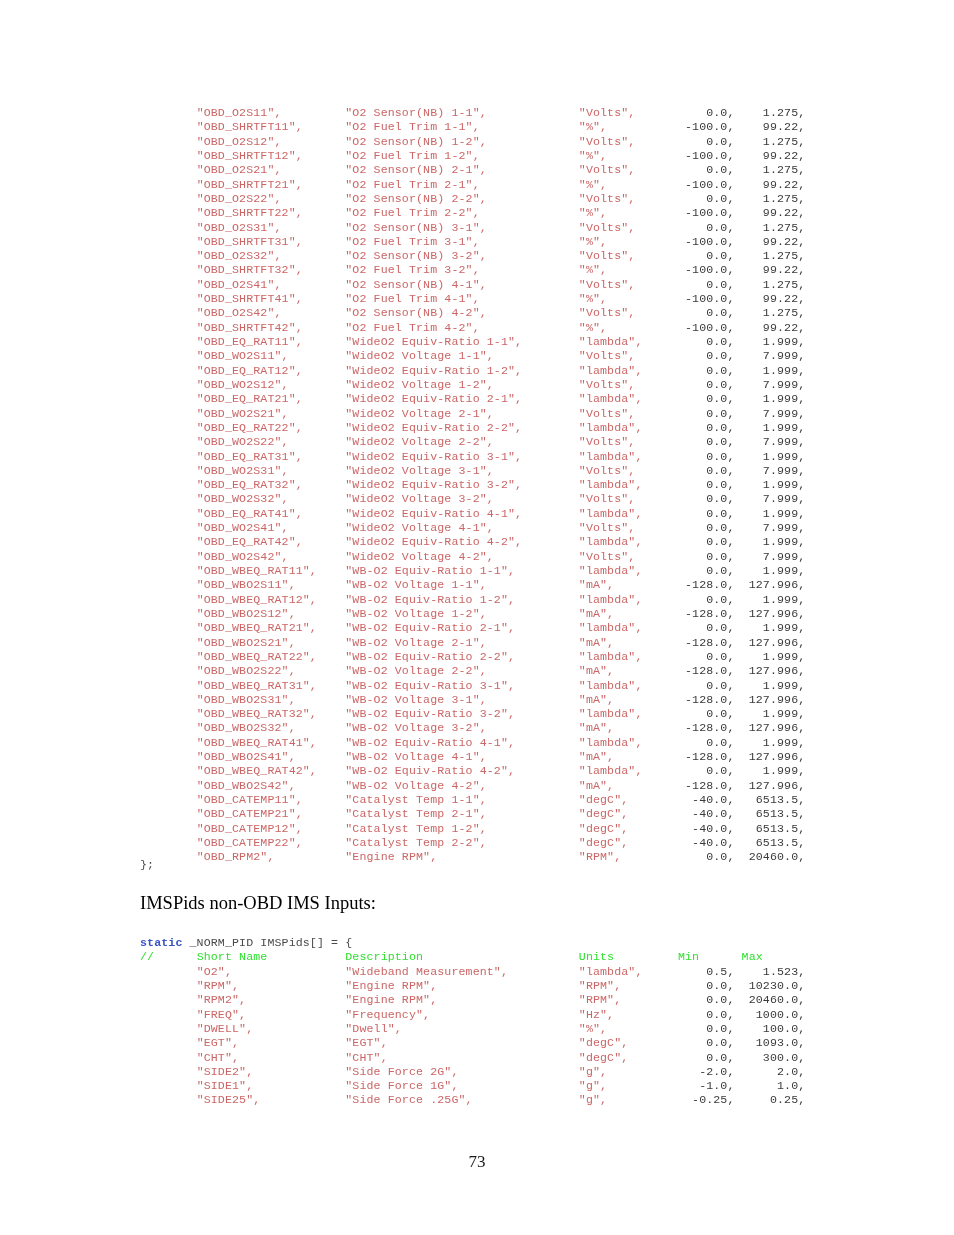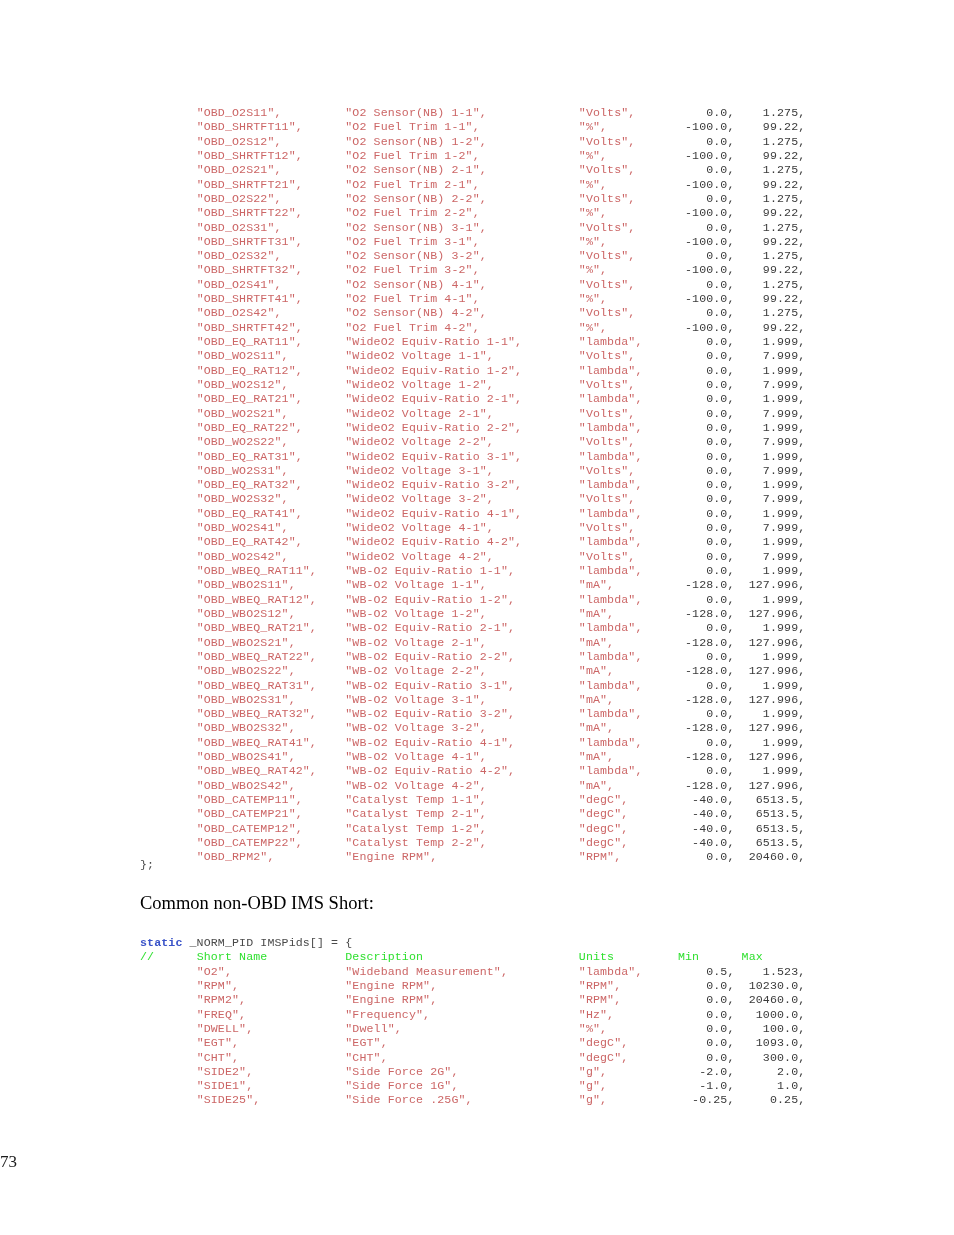--- a/index.html
+++ b/index.html
@@ -60,34 +60,34 @@
     color: #000000;
     white-space: nowrap;
   }
 
   
   .page-number {
     position: absolute;
     left: 0;
     top: 1152px;
     width: 954px;
-    text-align: left;
+    text-align: center;
     font-family: "Liberation Serif", "DejaVu Serif", serif;
     font-size: 17px;
     color: #1a1a1a;
   }
 </style>
 </head>
 <body>
 
 <div id="page">
 
   <div class="code-block" id="listing-obd"><span class="ln"><span class="s-pln">        </span><span class="s-str">"OBD_O2S11",         </span><span class="s-str">"O2 Sensor(NB) 1-1",             </span><span class="s-str">"Volts",      </span><span class="s-num">    0.0, </span><span class="s-num">   1.275,</span></span><span class="ln"><span class="s-pln">        </span><span class="s-str">"OBD_SHRTFT11",      </span><span class="s-str">"O2 Fuel Trim 1-1",              </span><span class="s-str">"%",          </span><span class="s-num"> -100.0, </span><span class="s-num">   99.22,</span></span><span class="ln"><span class="s-pln">        </span><span class="s-str">"OBD_O2S12",         </span><span class="s-str">"O2 Sensor(NB) 1-2",             </span><span class="s-str">"Volts",      </span><span class="s-num">    0.0, </span><span class="s-num">   1.275,</span></span><span class="ln"><span class="s-pln">        </span><span class="s-str">"OBD_SHRTFT12",      </span><span class="s-str">"O2 Fuel Trim 1-2",              </span><span class="s-str">"%",          </span><span class="s-num"> -100.0, </span><span class="s-num">   99.22,</span></span><span class="ln"><span class="s-pln">        </span><span class="s-str">"OBD_O2S21",         </span><span class="s-str">"O2 Sensor(NB) 2-1",             </span><span class="s-str">"Volts",      </span><span class="s-num">    0.0, </span><span class="s-num">   1.275,</span></span><span class="ln"><span class="s-pln">        </span><span class="s-str">"OBD_SHRTFT21",      </span><span class="s-str">"O2 Fuel Trim 2-1",              </span><span class="s-str">"%",          </span><span class="s-num"> -100.0, </span><span class="s-num">   99.22,</span></span><span class="ln"><span class="s-pln">        </span><span class="s-str">"OBD_O2S22",         </span><span class="s-str">"O2 Sensor(NB) 2-2",             </span><span class="s-str">"Volts",      </span><span class="s-num">    0.0, </span><span class="s-num">   1.275,</span></span><span class="ln"><span class="s-pln">        </span><span class="s-str">"OBD_SHRTFT22",      </span><span class="s-str">"O2 Fuel Trim 2-2",              </span><span class="s-str">"%",          </span><span class="s-num"> -100.0, </span><span class="s-num">   99.22,</span></span><span class="ln"><span class="s-pln">        </span><span class="s-str">"OBD_O2S31",         </span><span class="s-str">"O2 Sensor(NB) 3-1",             </span><span class="s-str">"Volts",      </span><span class="s-num">    0.0, </span><span class="s-num">   1.275,</span></span><span class="ln"><span class="s-pln">        </span><span class="s-str">"OBD_SHRTFT31",      </span><span class="s-str">"O2 Fuel Trim 3-1",              </span><span class="s-str">"%",          </span><span class="s-num"> -100.0, </span><span class="s-num">   99.22,</span></span><span class="ln"><span class="s-pln">        </span><span class="s-str">"OBD_O2S32",         </span><span class="s-str">"O2 Sensor(NB) 3-2",             </span><span class="s-str">"Volts",      </span><span class="s-num">    0.0, </span><span class="s-num">   1.275,</span></span><span class="ln"><span class="s-pln">        </span><span class="s-str">"OBD_SHRTFT32",      </span><span class="s-str">"O2 Fuel Trim 3-2",              </span><span class="s-str">"%",          </span><span class="s-num"> -100.0, </span><span class="s-num">   99.22,</span></span><span class="ln"><span class="s-pln">        </span><span class="s-str">"OBD_O2S41",         </span><span class="s-str">"O2 Sensor(NB) 4-1",             </span><span class="s-str">"Volts",      </span><span class="s-num">    0.0, </span><span class="s-num">   1.275,</span></span><span class="ln"><span class="s-pln">        </span><span class="s-str">"OBD_SHRTFT41",      </span><span class="s-str">"O2 Fuel Trim 4-1",              </span><span class="s-str">"%",          </span><span class="s-num"> -100.0, </span><span class="s-num">   99.22,</span></span><span class="ln"><span class="s-pln">        </span><span class="s-str">"OBD_O2S42",         </span><span class="s-str">"O2 Sensor(NB) 4-2",             </span><span class="s-str">"Volts",      </span><span class="s-num">    0.0, </span><span class="s-num">   1.275,</span></span><span class="ln"><span class="s-pln">        </span><span class="s-str">"OBD_SHRTFT42",      </span><span class="s-str">"O2 Fuel Trim 4-2",              </span><span class="s-str">"%",          </span><span class="s-num"> -100.0, </span><span class="s-num">   99.22,</span></span><span class="ln"><span class="s-pln">        </span><span class="s-str">"OBD_EQ_RAT11",      </span><span class="s-str">"WideO2 Equiv-Ratio 1-1",        </span><span class="s-str">"lambda",     </span><span class="s-num">    0.0, </span><span class="s-num">   1.999,</span></span><span class="ln"><span class="s-pln">        </span><span class="s-str">"OBD_WO2S11",        </span><span class="s-str">"WideO2 Voltage 1-1",            </span><span class="s-str">"Volts",      </span><span class="s-num">    0.0, </span><span class="s-num">   7.999,</span></span><span class="ln"><span class="s-pln">        </span><span class="s-str">"OBD_EQ_RAT12",      </span><span class="s-str">"WideO2 Equiv-Ratio 1-2",        </span><span class="s-str">"lambda",     </span><span class="s-num">    0.0, </span><span class="s-num">   1.999,</span></span><span class="ln"><span class="s-pln">        </span><span class="s-str">"OBD_WO2S12",        </span><span class="s-str">"WideO2 Voltage 1-2",            </span><span class="s-str">"Volts",      </span><span class="s-num">    0.0, </span><span class="s-num">   7.999,</span></span><span class="ln"><span class="s-pln">        </span><span class="s-str">"OBD_EQ_RAT21",      </span><span class="s-str">"WideO2 Equiv-Ratio 2-1",        </span><span class="s-str">"lambda",     </span><span class="s-num">    0.0, </span><span class="s-num">   1.999,</span></span><span class="ln"><span class="s-pln">        </span><span class="s-str">"OBD_WO2S21",        </span><span class="s-str">"WideO2 Voltage 2-1",            </span><span class="s-str">"Volts",      </span><span class="s-num">    0.0, </span><span class="s-num">   7.999,</span></span><span class="ln"><span class="s-pln">        </span><span class="s-str">"OBD_EQ_RAT22",      </span><span class="s-str">"WideO2 Equiv-Ratio 2-2",        </span><span class="s-str">"lambda",     </span><span class="s-num">    0.0, </span><span class="s-num">   1.999,</span></span><span class="ln"><span class="s-pln">        </span><span class="s-str">"OBD_WO2S22",        </span><span class="s-str">"WideO2 Voltage 2-2",            </span><span class="s-str">"Volts",      </span><span class="s-num">    0.0, </span><span class="s-num">   7.999,</span></span><span class="ln"><span class="s-pln">        </span><span class="s-str">"OBD_EQ_RAT31",      </span><span class="s-str">"WideO2 Equiv-Ratio 3-1",        </span><span class="s-str">"lambda",     </span><span class="s-num">    0.0, </span><span class="s-num">   1.999,</span></span><span class="ln"><span class="s-pln">        </span><span class="s-str">"OBD_WO2S31",        </span><span class="s-str">"WideO2 Voltage 3-1",            </span><span class="s-str">"Volts",      </span><span class="s-num">    0.0, </span><span class="s-num">   7.999,</span></span><span class="ln"><span class="s-pln">        </span><span class="s-str">"OBD_EQ_RAT32",      </span><span class="s-str">"WideO2 Equiv-Ratio 3-2",        </span><span class="s-str">"lambda",     </span><span class="s-num">    0.0, </span><span class="s-num">   1.999,</span></span><span class="ln"><span class="s-pln">        </span><span class="s-str">"OBD_WO2S32",        </span><span class="s-str">"WideO2 Voltage 3-2",            </span><span class="s-str">"Volts",      </span><span class="s-num">    0.0, </span><span class="s-num">   7.999,</span></span><span class="ln"><span class="s-pln">        </span><span class="s-str">"OBD_EQ_RAT41",      </span><span class="s-str">"WideO2 Equiv-Ratio 4-1",        </span><span class="s-str">"lambda",     </span><span class="s-num">    0.0, </span><span class="s-num">   1.999,</span></span><span class="ln"><span class="s-pln">        </span><span class="s-str">"OBD_WO2S41",        </span><span class="s-str">"WideO2 Voltage 4-1",            </span><span class="s-str">"Volts",      </span><span class="s-num">    0.0, </span><span class="s-num">   7.999,</span></span><span class="ln"><span class="s-pln">        </span><span class="s-str">"OBD_EQ_RAT42",      </span><span class="s-str">"WideO2 Equiv-Ratio 4-2",        </span><span class="s-str">"lambda",     </span><span class="s-num">    0.0, </span><span class="s-num">   1.999,</span></span><span class="ln"><span class="s-pln">        </span><span class="s-str">"OBD_WO2S42",        </span><span class="s-str">"WideO2 Voltage 4-2",            </span><span class="s-str">"Volts",      </span><span class="s-num">    0.0, </span><span class="s-num">   7.999,</span></span><span class="ln"><span class="s-pln">        </span><span class="s-str">"OBD_WBEQ_RAT11",    </span><span class="s-str">"WB-O2 Equiv-Ratio 1-1",         </span><span class="s-str">"lambda",     </span><span class="s-num">    0.0, </span><span class="s-num">   1.999,</span></span><span class="ln"><span class="s-pln">        </span><span class="s-str">"OBD_WBO2S11",       </span><span class="s-str">"WB-O2 Voltage 1-1",             </span><span class="s-str">"mA",         </span><span class="s-num"> -128.0, </span><span class="s-num"> 127.996,</span></span><span class="ln"><span class="s-pln">        </span><span class="s-str">"OBD_WBEQ_RAT12",    </span><span class="s-str">"WB-O2 Equiv-Ratio 1-2",         </span><span class="s-str">"lambda",     </span><span class="s-num">    0.0, </span><span class="s-num">   1.999,</span></span><span class="ln"><span class="s-pln">        </span><span class="s-str">"OBD_WBO2S12",       </span><span class="s-str">"WB-O2 Voltage 1-2",             </span><span class="s-str">"mA",         </span><span class="s-num"> -128.0, </span><span class="s-num"> 127.996,</span></span><span class="ln"><span class="s-pln">        </span><span class="s-str">"OBD_WBEQ_RAT21",    </span><span class="s-str">"WB-O2 Equiv-Ratio 2-1",         </span><span class="s-str">"lambda",     </span><span class="s-num">    0.0, </span><span class="s-num">   1.999,</span></span><span class="ln"><span class="s-pln">        </span><span class="s-str">"OBD_WBO2S21",       </span><span class="s-str">"WB-O2 Voltage 2-1",             </span><span class="s-str">"mA",         </span><span class="s-num"> -128.0, </span><span class="s-num"> 127.996,</span></span><span class="ln"><span class="s-pln">        </span><span class="s-str">"OBD_WBEQ_RAT22",    </span><span class="s-str">"WB-O2 Equiv-Ratio 2-2",         </span><span class="s-str">"lambda",     </span><span class="s-num">    0.0, </span><span class="s-num">   1.999,</span></span><span class="ln"><span class="s-pln">        </span><span class="s-str">"OBD_WBO2S22",       </span><span class="s-str">"WB-O2 Voltage 2-2",             </span><span class="s-str">"mA",         </span><span class="s-num"> -128.0, </span><span class="s-num"> 127.996,</span></span><span class="ln"><span class="s-pln">        </span><span class="s-str">"OBD_WBEQ_RAT31",    </span><span class="s-str">"WB-O2 Equiv-Ratio 3-1",         </span><span class="s-str">"lambda",     </span><span class="s-num">    0.0, </span><span class="s-num">   1.999,</span></span><span class="ln"><span class="s-pln">        </span><span class="s-str">"OBD_WBO2S31",       </span><span class="s-str">"WB-O2 Voltage 3-1",             </span><span class="s-str">"mA",         </span><span class="s-num"> -128.0, </span><span class="s-num"> 127.996,</span></span><span class="ln"><span class="s-pln">        </span><span class="s-str">"OBD_WBEQ_RAT32",    </span><span class="s-str">"WB-O2 Equiv-Ratio 3-2",         </span><span class="s-str">"lambda",     </span><span class="s-num">    0.0, </span><span class="s-num">   1.999,</span></span><span class="ln"><span class="s-pln">        </span><span class="s-str">"OBD_WBO2S32",       </span><span class="s-str">"WB-O2 Voltage 3-2",             </span><span class="s-str">"mA",         </span><span class="s-num"> -128.0, </span><span class="s-num"> 127.996,</span></span><span class="ln"><span class="s-pln">        </span><span class="s-str">"OBD_WBEQ_RAT41",    </span><span class="s-str">"WB-O2 Equiv-Ratio 4-1",         </span><span class="s-str">"lambda",     </span><span class="s-num">    0.0, </span><span class="s-num">   1.999,</span></span><span class="ln"><span class="s-pln">        </span><span class="s-str">"OBD_WBO2S41",       </span><span class="s-str">"WB-O2 Voltage 4-1",             </span><span class="s-str">"mA",         </span><span class="s-num"> -128.0, </span><span class="s-num"> 127.996,</span></span><span class="ln"><span class="s-pln">        </span><span class="s-str">"OBD_WBEQ_RAT42",    </span><span class="s-str">"WB-O2 Equiv-Ratio 4-2",         </span><span class="s-str">"lambda",     </span><span class="s-num">    0.0, </span><span class="s-num">   1.999,</span></span><span class="ln"><span class="s-pln">        </span><span class="s-str">"OBD_WBO2S42",       </span><span class="s-str">"WB-O2 Voltage 4-2",             </span><span class="s-str">"mA",         </span><span class="s-num"> -128.0, </span><span class="s-num"> 127.996,</span></span><span class="ln"><span class="s-pln">        </span><span class="s-str">"OBD_CATEMP11",      </span><span class="s-str">"Catalyst Temp 1-1",             </span><span class="s-str">"degC",       </span><span class="s-num">  -40.0, </span><span class="s-num">  6513.5,</span></span><span class="ln"><span class="s-pln">        </span><span class="s-str">"OBD_CATEMP21",      </span><span class="s-str">"Catalyst Temp 2-1",             </span><span class="s-str">"degC",       </span><span class="s-num">  -40.0, </span><span class="s-num">  6513.5,</span></span><span class="ln"><span class="s-pln">        </span><span class="s-str">"OBD_CATEMP12",      </span><span class="s-str">"Catalyst Temp 1-2",             </span><span class="s-str">"degC",       </span><span class="s-num">  -40.0, </span><span class="s-num">  6513.5,</span></span><span class="ln"><span class="s-pln">        </span><span class="s-str">"OBD_CATEMP22",      </span><span class="s-str">"Catalyst Temp 2-2",             </span><span class="s-str">"degC",       </span><span class="s-num">  -40.0, </span><span class="s-num">  6513.5,</span></span><span class="ln"><span class="s-pln">        </span><span class="s-str">"OBD_RPM2",          </span><span class="s-str">"Engine RPM",                    </span><span class="s-str">"RPM",        </span><span class="s-num">    0.0, </span><span class="s-num"> 20460.0,</span></span></div>
 
   <div class="code-block" id="listing-obd-close" style="left:140px; top:858px;"><span class="ln"><span class="s-punc">};</span></span></div>
 
-  <div class="prose-heading">Common non-OBD IMS Short:</div>
+  <div class="prose-heading">IMSPids non-OBD IMS Inputs:</div>
 
   <div class="code-block" id="listing-ims"><span class="ln"><span class="s-kw">static</span><span class="s-pln"> _NORM_PID IMSPids[] = {</span></span><span class="ln"><span class="s-cmt">//      </span><span class="s-cmt">Short Name           </span><span class="s-cmt">Description                      </span><span class="s-cmt">Units         </span><span class="s-cmt">Min      </span><span class="s-cmt">Max</span></span><span class="ln"><span class="s-pln">        </span><span class="s-str">"O2",                </span><span class="s-str">"Wideband Measurement",          </span><span class="s-str">"lambda",     </span><span class="s-num">    0.5, </span><span class="s-num">   1.523,</span></span><span class="ln"><span class="s-pln">        </span><span class="s-str">"RPM",               </span><span class="s-str">"Engine RPM",                    </span><span class="s-str">"RPM",        </span><span class="s-num">    0.0, </span><span class="s-num"> 10230.0,</span></span><span class="ln"><span class="s-pln">        </span><span class="s-str">"RPM2",              </span><span class="s-str">"Engine RPM",                    </span><span class="s-str">"RPM",        </span><span class="s-num">    0.0, </span><span class="s-num"> 20460.0,</span></span><span class="ln"><span class="s-pln">        </span><span class="s-str">"FREQ",              </span><span class="s-str">"Frequency",                     </span><span class="s-str">"Hz",         </span><span class="s-num">    0.0, </span><span class="s-num">  1000.0,</span></span><span class="ln"><span class="s-pln">        </span><span class="s-str">"DWELL",             </span><span class="s-str">"Dwell",                         </span><span class="s-str">"%",          </span><span class="s-num">    0.0, </span><span class="s-num">   100.0,</span></span><span class="ln"><span class="s-pln">        </span><span class="s-str">"EGT",               </span><span class="s-str">"EGT",                           </span><span class="s-str">"degC",       </span><span class="s-num">    0.0, </span><span class="s-num">  1093.0,</span></span><span class="ln"><span class="s-pln">        </span><span class="s-str">"CHT",               </span><span class="s-str">"CHT",                           </span><span class="s-str">"degC",       </span><span class="s-num">    0.0, </span><span class="s-num">   300.0,</span></span><span class="ln"><span class="s-pln">        </span><span class="s-str">"SIDE2",             </span><span class="s-str">"Side Force 2G",                 </span><span class="s-str">"g",          </span><span class="s-num">   -2.0, </span><span class="s-num">     2.0,</span></span><span class="ln"><span class="s-pln">        </span><span class="s-str">"SIDE1",             </span><span class="s-str">"Side Force 1G",                 </span><span class="s-str">"g",          </span><span class="s-num">   -1.0, </span><span class="s-num">     1.0,</span></span><span class="ln"><span class="s-pln">        </span><span class="s-str">"SIDE25",            </span><span class="s-str">"Side Force .25G",               </span><span class="s-str">"g",          </span><span class="s-num">  -0.25, </span><span class="s-num">    0.25,</span></span></div>
 
   <div class="page-number">73</div>
 
 </div>
 
 </body></html>

